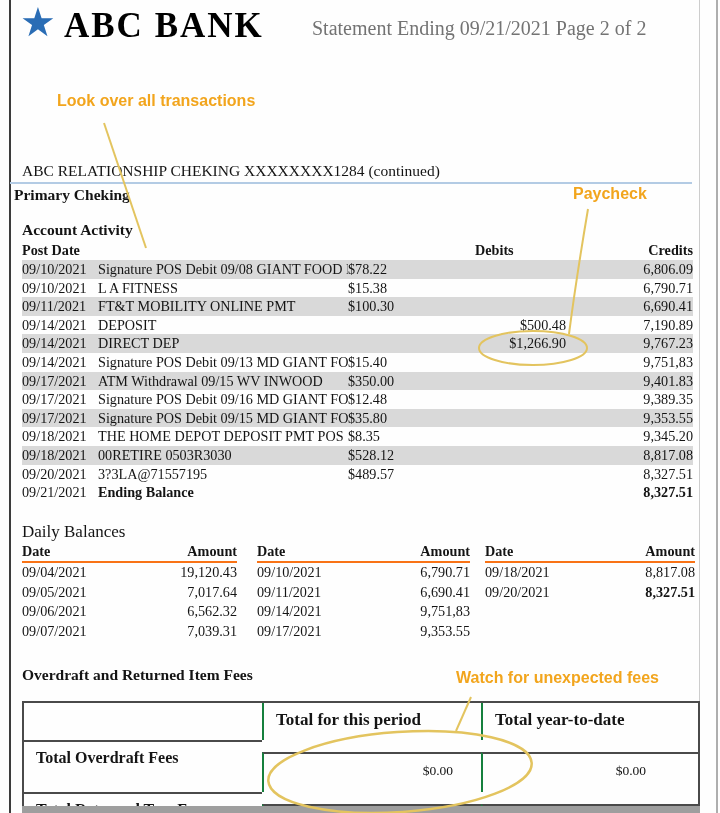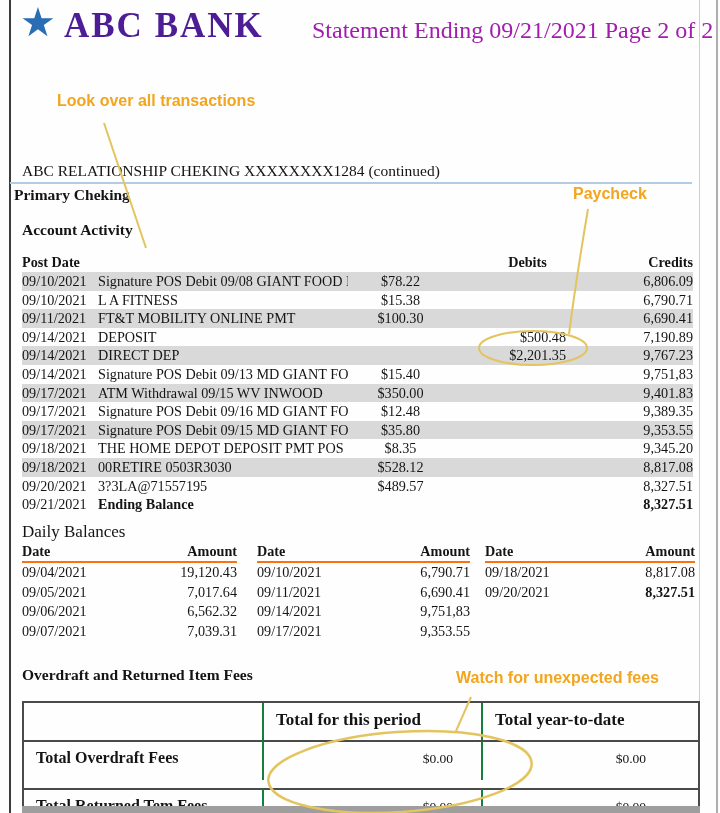--- a/index.html
+++ b/index.html
@@ -4,39 +4,39 @@
 <style>
   html,body{margin:0;padding:0;background:#ffffff;}
   .page{position:relative;width:720px;height:813px;background:#fefefe;overflow:hidden;
         font-family:"Liberation Serif",serif;color:#141414;}
   
   .edge-left{position:absolute;left:9px;top:0;width:2px;height:813px;background:#3c3c3c;}
   .edge-right-inner{position:absolute;left:699px;top:0;width:1px;height:813px;background:#cdcdcd;}
   .edge-right-outer{position:absolute;left:716px;top:0;width:2px;height:813px;background:#aeaeae;}
   
   .star{position:absolute;left:20px;top:0px;font-size:40px;line-height:46px;color:#2a6db5;}
-  .bank-name{position:absolute;left:64px;top:6px;font-size:35px;font-weight:bold;color:#4c1d95;letter-spacing:2px;}
-  .statement-line{position:absolute;left:312px;top:17px;font-size:24px;color:#a21caf;}
+  .bank-name{position:absolute;left:64px;top:6px;font-size:35px;font-weight:bold;color:#000000;letter-spacing:2px;}
+  .statement-line{position:absolute;left:312px;top:17px;font-size:20px;color:#737373;}
   
   .note{position:absolute;font-family:"Liberation Sans",sans-serif;font-weight:bold;font-size:16px;color:#f2a51d;}
   .note-transactions{left:57px;top:92px;}
   .note-paycheck{left:573px;top:185px;}
   .note-fees{left:456px;top:669px;}
   
   .account-title{position:absolute;left:22px;top:162px;font-size:15.5px;}
   .blue-rule{position:absolute;left:10px;top:182px;width:682px;height:2px;background:#b3cbe4;}
   .account-subtitle{position:absolute;left:14px;top:186px;font-size:15.5px;font-weight:bold;}
   
   .activity-title{position:absolute;left:22px;top:221px;font-weight:bold;font-size:15.5px;}
-  .activity{position:absolute;left:22px;top:240px;width:671px;font-size:14.2px;margin-top:12px;}
+  .activity{position:absolute;left:22px;top:240px;width:671px;font-size:14.2px;}
   .a-row{display:flex;height:18.6px;line-height:18.6px;white-space:nowrap;}
   .a-head{font-weight:bold;height:20px;line-height:20px;}
   .c-date{width:76px;}
   .c-desc{flex:1;overflow:hidden;}
-  .c-debit{width:105px;text-align:center;}
+  .c-debit{width:105px;text-align:left;}
   .c-credit{width:113px;text-align:right;}
   .c-bal{width:127px;text-align:right;}
   .gray{background:#d9d9d9;}
   .bold{font-weight:bold;}
   
   .db-title{position:absolute;left:22px;top:522px;font-weight:normal;font-size:17px;text-align:center;}
   .db-col{position:absolute;top:543px;font-size:14.2px;}
   .db1{left:22px;width:215px;}
   .db2{left:257px;width:213px;}
   .db3{left:485px;width:210px;}
@@ -45,21 +45,21 @@
   .db-row{display:flex;justify-content:space-between;height:19.5px;line-height:19.5px;}
   
   .fees-title{position:absolute;left:22px;top:666px;font-weight:bold;font-size:15.5px;}
   .fees-table{position:absolute;left:22px;top:701px;width:678px;box-sizing:border-box;
               border:2px solid #4a4a4a;display:grid;grid-template-columns:238px 219px 1fr;}
   .f-cell{box-sizing:border-box;padding:7px 12px;}
   .f-col2,.f-col3{border-left:2px solid #15803d;}
   .f-r2,.f-r3{border-top:2px solid #4a4a4a;}
   .f-h{font-weight:bold;font-size:17px;height:37px;}
   .f-label{font-weight:bold;font-size:16px;height:48px;}
-  .f-val{font-size:13.5px;text-align:right;height:40px;padding-top:9px;}
+  .f-val{font-size:13.5px;text-align:right;height:40px;padding-top:9px;margin-top:12px;}
   .f-val-period{padding-right:28px;}
   .f-val-ytd{padding-right:52px;}
   .bottom-bar{position:absolute;left:22px;top:806px;width:678px;height:7px;background:#9e9e9e;}
   
   .overlay{position:absolute;left:0;top:0;width:720px;height:813px;pointer-events:none;z-index:5;}
 </style>
 </head>
 <body>
 
 <div class="page">
@@ -113,21 +113,21 @@
       <span class="c-date">09/14/2021</span>
       <span class="c-desc">DEPOSIT</span>
       <span class="c-debit"></span>
       <span class="c-credit">$500.48</span>
       <span class="c-bal">7,190.89</span>
     </div>
     <div class="a-row gray">
       <span class="c-date">09/14/2021</span>
       <span class="c-desc">DIRECT DEP</span>
       <span class="c-debit"></span>
-      <span class="c-credit">$2,201.35</span>
+      <span class="c-credit">$1,266.90</span>
       <span class="c-bal">9,767.23</span>
     </div>
     <div class="a-row">
       <span class="c-date">09/14/2021</span>
       <span class="c-desc">Signature POS Debit 09/13 MD GIANT FOOD</span>
       <span class="c-debit">$15.40</span>
       <span class="c-credit"></span>
       <span class="c-bal">9,751,83</span>
     </div>
     <div class="a-row gray">

